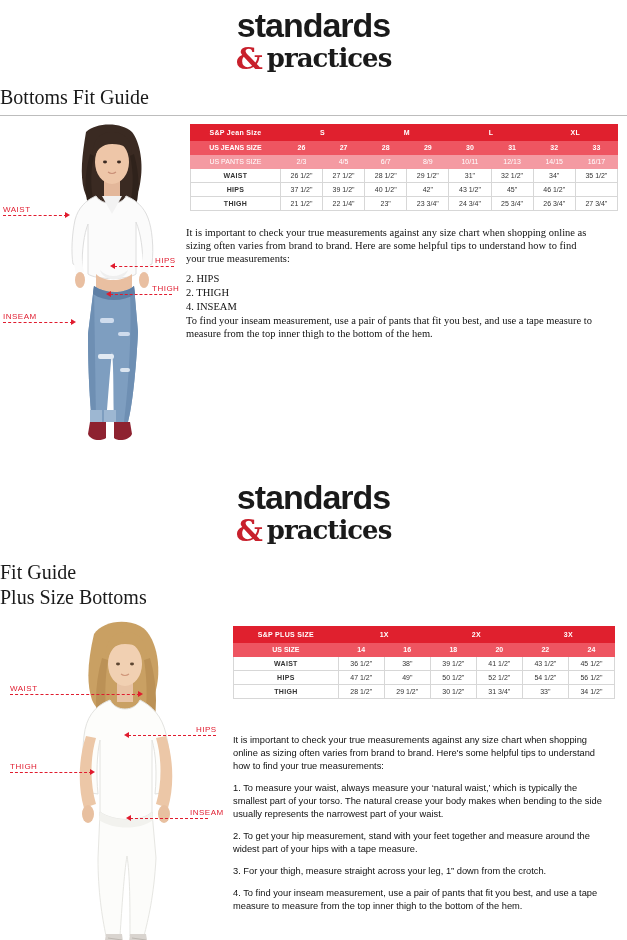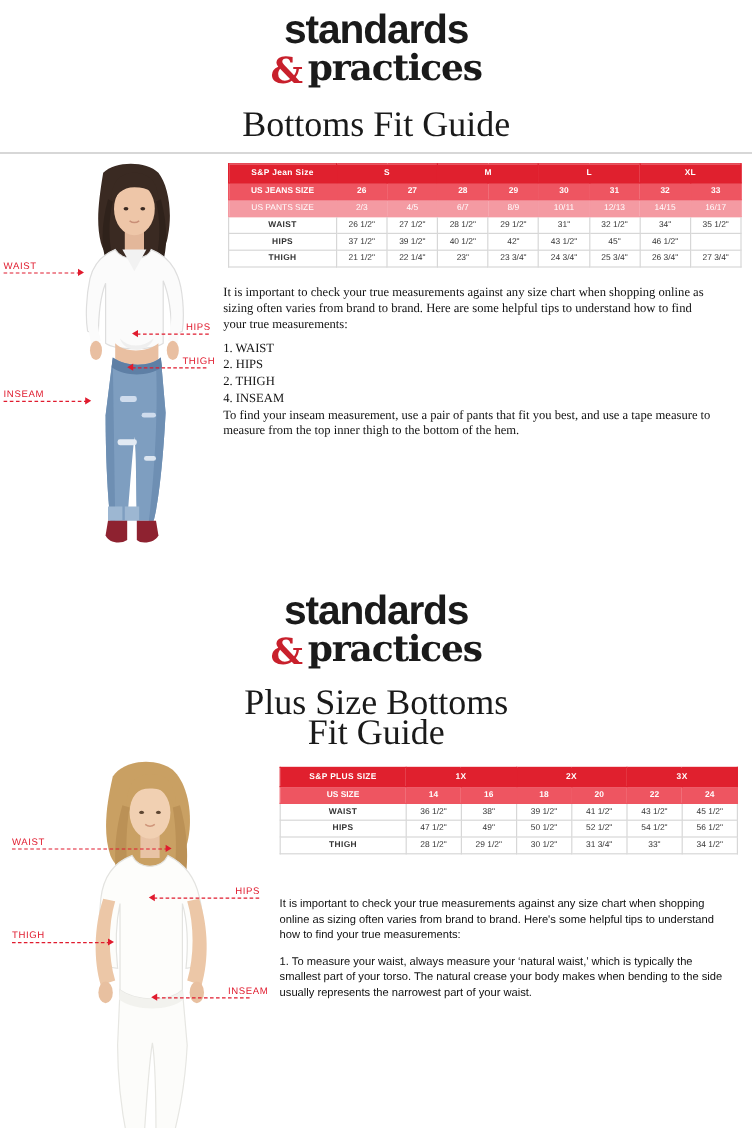--- a/index.html
+++ b/index.html
@@ -34,27 +34,27 @@
     font-family:"DejaVu Serif", serif;
     font-weight:bold;
     font-size:30px;
     color:#c8202c;
     vertical-align:-2px;
     margin-right:4px;
   }
   .brand .word2{
     font-family:"DejaVu Serif", serif;
     font-weight:bold;
-    font-size:30px;
+    font-size:26px;
     letter-spacing:-1px;
   }
   .guide-title{
-    text-align:center;
+    text-align:left;
     font-family:"Liberation Serif", serif;
-    font-size:30px;
+    font-size:20px;
     margin-top:8px;
     margin-bottom:6px;
   }
   .guide-title.two-line{
     line-height:25px;
     margin-top:10px;
   }
   .rule{
     border-top:1px solid #bdbdbd;
     margin:6px 0 0 0;
@@ -305,41 +305,40 @@
               <td>25 3/4"</td>
               <td>26 3/4"</td>
               <td>27 3/4"</td>
             </tr>
           </tbody>
         </table>
       </div>
 
       <div class="copy" style="position:absolute;left:186px;top:110px;width:412px;">
         <p>It is important to check your true measurements against any size chart when shopping online as sizing often varies from brand to brand. Here are some helpful tips to understand how to find your true measurements:</p>
-        <p class="head">1. WAIST</p>
         <p class="head">2. HIPS</p>
         <p class="head">2. THIGH</p>
         <p class="head">4. INSEAM</p>
         <p>To find your inseam measurement, use a pair of pants that fit you best, and use a tape measure to measure from the top inner thigh to the bottom of the hem.</p>
       </div>
     </div>
   </div>
 
   <div class="sec2">
 
     <div class="brand">
       <span class="word1">standards</span>
       <span class="row2">
         <span class="amp">&amp;</span><span class="word2">practices</span>
       </span>
     </div>
 
     <div class="guide-title two-line">
+      <div>Fit Guide</div>
       <div>Plus Size Bottoms</div>
-      <div>Fit Guide</div>
     </div>
 
     <div class="fig-wrap" style="height:340px;">
 
       <div class="photo" style="position:absolute;left:32px;top:4px;width:180px;height:336px;">
         <svg width="180" height="336" viewBox="0 0 180 336">
 
           <path d="M62 14 C56 40 54 62 60 80 C66 94 78 96 88 96 L104 96 C116 92 124 78 126 58 C128 34 120 12 108 6 C92 -2 70 2 62 14 Z" fill="#c9a063"></path>
 
           <rect x="85" y="62" width="16" height="20" fill="#e8c3a5"></rect>
@@ -431,17 +430,20 @@
               <td>33"</td>
               <td>34 1/2"</td>
             </tr>
           </tbody>
         </table>
       </div>
 
       <div class="copy-sans" style="position:absolute;left:233px;top:118px;width:375px;">
         <p>It is important to check your true measurements against any size chart when shopping online as sizing often varies from brand to brand. Here's some helpful tips to understand how to find your true measurements:</p>
         <p>1. To measure your waist, always measure your  ‘natural waist,’  which is typically the smallest part of your torso.  The natural crease your body makes when bending to the side usually represents the narrowest part of your waist.</p>
+        <p>2. To get your hip measurement, stand with your feet together and measure around the widest part of your hips with a tape measure.</p>
+        <p>3. For your thigh, measure straight across your leg, 1”  down from the crotch.</p>
+        <p>4. To find your inseam measurement, use a pair of pants that fit you best, and use a tape measure to measure from the top inner thigh to the bottom of the hem.</p>
       </div>
     </div>
   </div>
 
 </div>
 
 </body></html>

